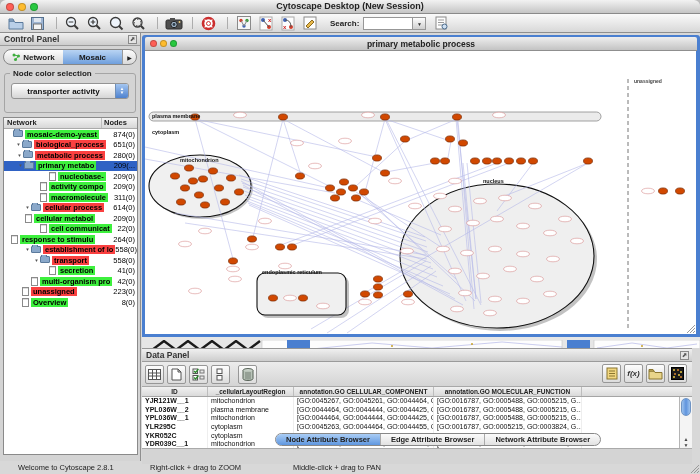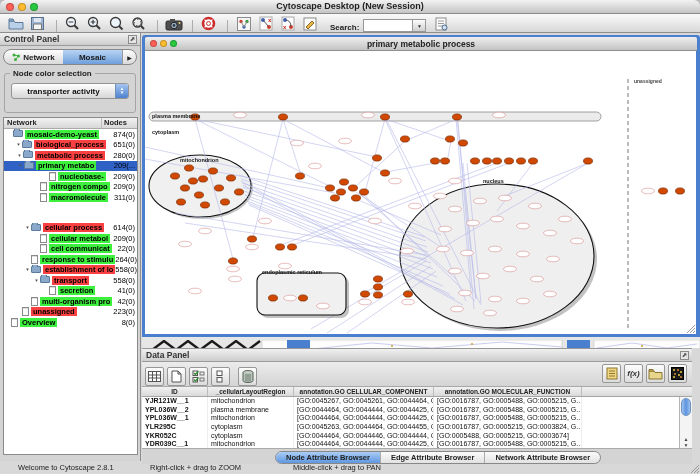--- a/index.html
+++ b/index.html
@@ -6,21 +6,21 @@
 html,body{width:700px;height:474px}
 body{font-family:"Liberation Sans",sans-serif;background:#bbb}
 #app{position:relative;width:700px;height:474px;background:#d8d8d8;overflow:hidden;border-radius:6px 6px 0 0}
 
 .titlebar{position:absolute;left:0;top:0;width:700px;height:14px;background:linear-gradient(#f2f2f2,#c5c5c5);border-bottom:1px solid #8a8a8a;border-radius:6px 6px 0 0}
 .lights{position:absolute;left:6px;top:3px;display:flex;gap:4px}
 .light{width:8px;height:8px;border-radius:50%;border:1px solid rgba(0,0,0,.22)}
 .light.red{background:#fe5f57}.light.yellow{background:#febc2e}.light.green{background:#28c840}
 .titlebar .title{text-align:center;font-size:9px;font-weight:bold;color:#222;line-height:13px}
 
-.toolbar{position:absolute;left:0;top:14px;width:700px;height:19px;background:linear-gradient(#fafafa,#d8d8d8);border-bottom:1px solid #8e8e8e;display:flex;align-items:flex-end}
+.toolbar{position:absolute;left:0;top:14px;width:700px;height:19px;background:linear-gradient(#fafafa,#d8d8d8);border-bottom:1px solid #8e8e8e;display:flex;align-items:center}
 .tbtn{height:17px;min-width:19px;display:flex;align-items:center;justify-content:center;margin-right:3px}
 .tsep{width:1px;height:12px;background:#adadad;margin:0 6px}
 .search-label{font-size:8px;font-weight:bold;color:#222;margin:0 4px 0 8px}
 .search-combo{display:flex;height:13px}
 .search-input{width:50px;height:13px;border:1px solid #979797;font-size:8px;padding:0 2px;background:#fff;outline:none}
 .search-cap{width:13px;height:13px;border:1px solid #979797;border-left:none;background:linear-gradient(#fdfdfd,#cfcfcf);font-size:5px;color:#333;text-align:center;line-height:12px}
 
 .control-panel{position:absolute;left:0;top:33px;width:141px;height:428px;background:#d4d4d4;border-right:1px solid #8f8f8f}
 .panel-header{height:13px;background:linear-gradient(#f0f0f0,#cdcdcd);border-bottom:1px solid #9b9b9b;font-size:8.5px;font-weight:bold;color:#333;line-height:12px;padding-left:4px;position:relative}
 .float-icon{position:absolute;right:3px;top:2px;width:9px;height:9px;border:1px solid #8a8a8a;background:#e4e4e4;font-size:6px;line-height:7px;text-align:center;color:#555}
@@ -57,35 +57,35 @@
 .nw-lights .light{width:7px;height:7px}
 .nw-title-text{text-align:center;font-size:8.5px;font-weight:bold;color:#222;line-height:14px}
 .nw-canvas{position:relative;width:551px;height:283px;background:#fff;overflow:hidden}
 .rlabel{position:absolute;font-size:5.5px;font-weight:bold;color:#111;line-height:6px;white-space:nowrap}
 .rlabel.dim{color:#444;font-size:5px}
 .grip line{stroke:#9a9a9a;stroke-width:1}
 
 .behind-strip{position:absolute;left:142px;top:337px;width:558px;height:11px;background:#e6e6e6;overflow:hidden}
 
 .data-panel{position:absolute;left:142px;top:348px;width:550px;height:116px;background:#d4d4d4;border-top:1px solid #979797}
-.dp-toolbar{height:25px;display:flex;align-items:flex-end;background:linear-gradient(#ececec,#d4d4d4);border-bottom:1px solid #a8a8a8;position:relative}
+.dp-toolbar{height:25px;display:flex;align-items:center;background:linear-gradient(#ececec,#d4d4d4);border-bottom:1px solid #a8a8a8;position:relative}
 .dbtn{width:19px;height:19px;border:1px solid #979797;border-radius:2px;background:linear-gradient(#fdfdfd,#dcdcdc);margin-left:3px;display:flex;align-items:center;justify-content:center;font-size:8px}
 .dp-right{position:absolute;right:5px;top:2px;display:flex}
 .dbtn.fx{font-size:8px;font-style:italic;font-weight:bold;color:#333}
 .dp-table{position:relative;height:62px;background:#fff;border-bottom:1px solid #aaa;overflow:hidden}
 .thead{display:flex;height:10px;background:linear-gradient(#f1f1f1,#dadada);border-bottom:1px solid #a5a5a5;font-size:6.5px;font-weight:bold;color:#222;line-height:9px;text-align:center}
 .thc{border-right:1px solid #bdbdbd;overflow:hidden;white-space:nowrap}
 .trow2{display:flex;height:8.7px;font-size:7px;line-height:8.7px;color:#111;white-space:nowrap}
 .tc{overflow:hidden;padding-left:3px;border-right:1px solid #eee}
 .tc.id{font-weight:bold}
 .w1{width:66px}.w2{width:86px}.w3{width:140px}.w4{width:148px}.wf{flex:1;border-right:none}
 .vscroll{position:absolute;right:0;top:10px;bottom:0;width:13px;background:#f4f4f4;border-left:1px solid #b5b5b5}
 .vthumb{position:absolute;left:1px;top:1px;width:10px;height:18px;border-radius:5px;background:linear-gradient(90deg,#9cc2ee,#5e93dd,#9cc2ee);border:1px solid #6f94c4}
 .varrows{position:absolute;left:0;bottom:0;width:12px;font-size:5px;color:#444;text-align:center;line-height:6px}
-.dp-tabs{position:absolute;left:133px;top:102px;display:flex;border:1px solid #888;border-radius:8px;overflow:hidden;height:13px;background:linear-gradient(#fbfbfb,#e2e2e2)}
+.dp-tabs{position:absolute;left:133px;top:84px;display:flex;border:1px solid #888;border-radius:8px;overflow:hidden;height:13px;background:linear-gradient(#fbfbfb,#e2e2e2)}
 .dp-tab{padding:0 10px;font-size:7.5px;font-weight:bold;line-height:11px;color:#222;border-left:1px solid #aaa}
 .dp-tab:first-child{border-left:none}
 .dp-tab.sel{background:linear-gradient(#aacdf5,#5f97e0)}
 
 .status-bar{position:absolute;left:0;top:461px;width:700px;height:13px;font-size:7.5px;color:#222}
 .status-bar span{position:absolute;line-height:13px}
 .sgrip{position:absolute;right:1px;bottom:1px}
 </style>
 </head>
 <body>
@@ -283,48 +283,48 @@
           </div>
           <div class="trow" style="padding-left: 38px;">
             <span class="arr"></span>
             <span class="icn-file"></span>
             <span class="chip green">nucleobase-</span>
             <span class="cnt">209(0)</span>
           </div>
           <div class="trow" style="padding-left: 29px;">
             <span class="arr"></span>
             <span class="icn-file"></span>
-            <span class="chip green">nitrogen compo</span>
+            <span class="chip green">activity compo</span>
             <span class="cnt">209(0)</span>
           </div>
           <div class="trow" style="padding-left: 29px;">
             <span class="arr"></span>
             <span class="icn-file"></span>
             <span class="chip green">macromolecule</span>
             <span class="cnt">311(0)</span>
           </div>
-          <div class="trow" style="padding-left: 20px; margin-top: 20px;">
+          <div class="trow" style="padding-left: 20px;">
             <span class="arr">▼</span>
             <span class="icn-folder"></span>
             <span class="chip red">cellular process</span>
             <span class="cnt">614(0)</span>
           </div>
-          <div class="trow" style="padding-left: 29px;">
+          <div class="trow" style="padding-left: 14px;">
             <span class="arr"></span>
             <span class="icn-file"></span>
             <span class="chip green">cellular metabol</span>
             <span class="cnt">209(0)</span>
           </div>
           <div class="trow" style="padding-left: 29px;">
             <span class="arr"></span>
             <span class="icn-file"></span>
             <span class="chip green">cell communicat</span>
             <span class="cnt">22(0)</span>
           </div>
-          <div class="trow" style="padding-left: 20px; text-align: right;">
+          <div class="trow" style=" text-align: right;">
             <span class="arr"></span>
             <span class="icn-file"></span>
             <span class="chip green">response to stimulu</span>
             <span class="cnt">264(0)</span>
           </div>
           <div class="trow" style="padding-left: 20px;">
             <span class="arr">▼</span>
             <span class="icn-folder"></span>
             <span class="chip red">establishment of lo</span>
             <span class="cnt">558(0)</span>
@@ -346,21 +346,21 @@
             <span class="icn-file"></span>
             <span class="chip green">multi-organism pro</span>
             <span class="cnt">42(0)</span>
           </div>
           <div class="trow" style="padding-left: 11px;">
             <span class="arr"></span>
             <span class="icn-file"></span>
             <span class="chip red">unassigned</span>
             <span class="cnt">223(0)</span>
           </div>
-          <div class="trow" style="">
+          <div class="trow" style="padding-left: 11px;">
             <span class="arr"></span>
             <span class="icn-file"></span>
             <span class="chip green">Overview</span>
             <span class="cnt">8(0)</span>
           </div>
         </div>
     </div>
   </div>
 
   <div class="net-window">

